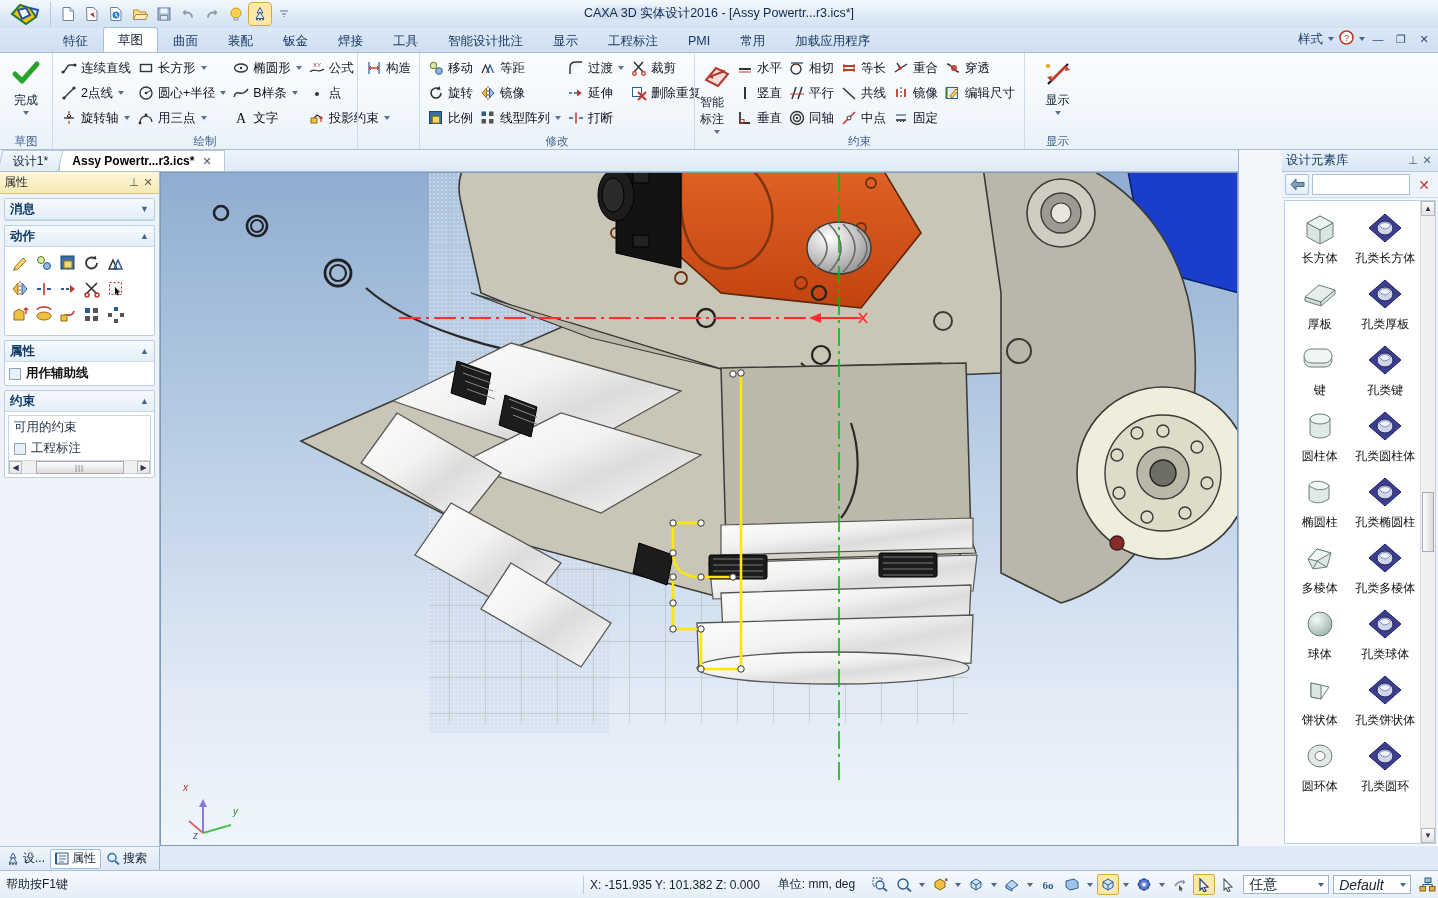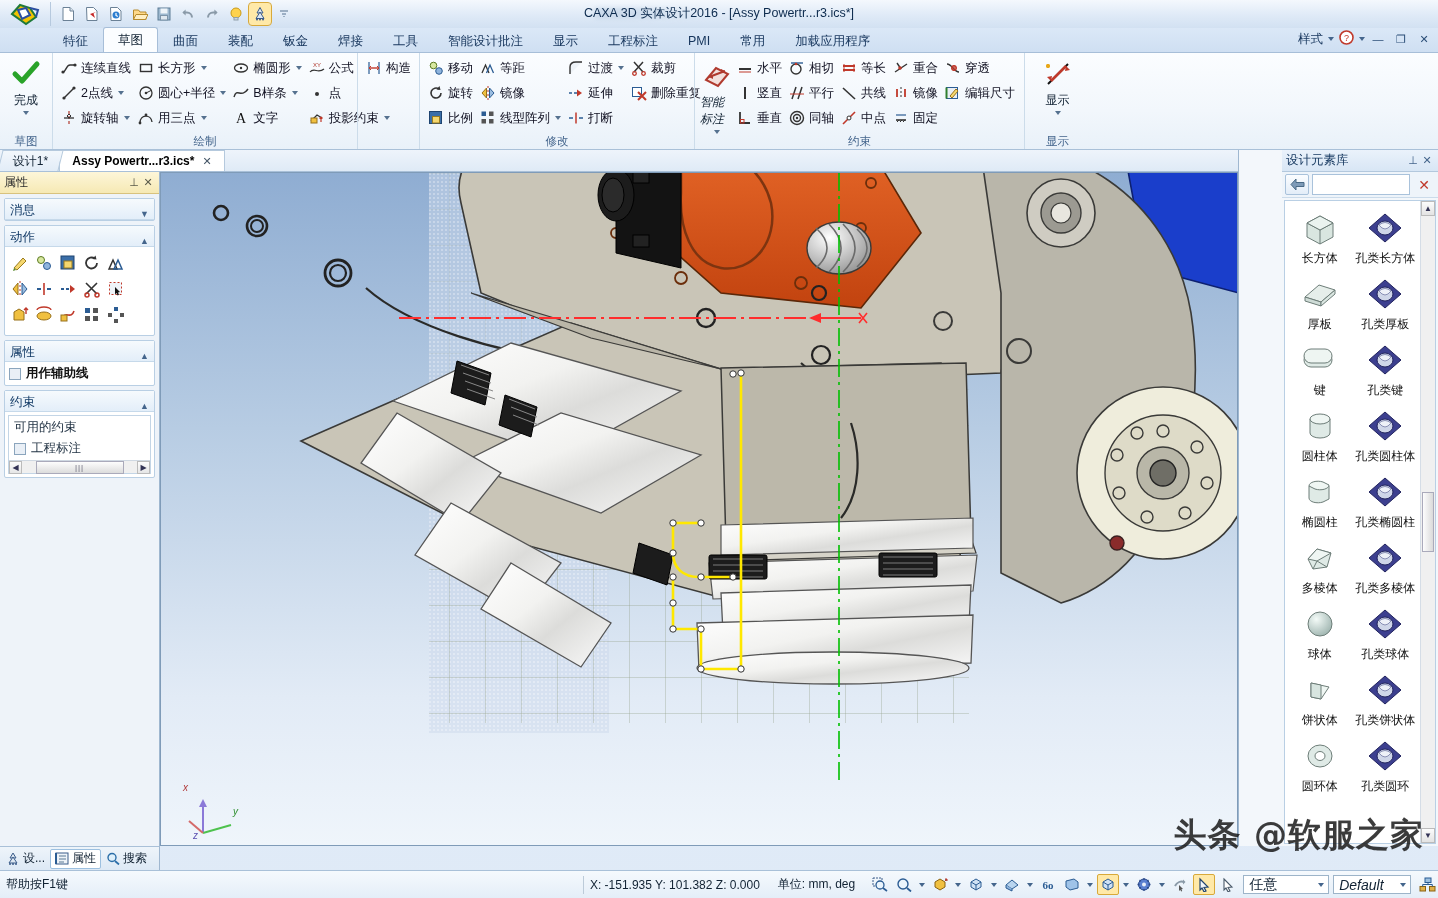--- a/index.html
+++ b/index.html
@@ -111,22 +111,22 @@
   .panel-head {
     height:22px; background:linear-gradient(#fdf6d9,#f6e9b4);
     border-bottom:1px solid #d8c27e;
     display:flex; align-items:center; padding:0 4px;
     font-size:12px; color:#2c2c2c;
   }
   .panel-head .ttl { flex:1; font-weight:normal; }
   .panel-head .act { width:14px; text-align:center; color:#5a5a4a; font-size:11px; }
   .sect { margin:4px 4px 0 4px; border:1px solid #b9cfe4; background:#fff; border-radius:2px; }
   .sect-head { height:21px; background:linear-gradient(#f6fafd,#e3eef9);
-               border-bottom:1px solid #c6d9ea; display:flex; align-items:flex-end;
-               padding:0 5px; font-size:12.5px; color:#123a66; font-weight:normal; }
+               border-bottom:1px solid #c6d9ea; display:flex; align-items:center;
+               padding:0 5px; font-size:12.5px; color:#123a66; font-weight:bold; }
   .sect-head .chev { margin-left:auto; font-size:9px; color:#44658c; }
   .sect-body { padding:5px 4px; }
   .iconrow { display:flex; gap:3px; margin-bottom:5px; justify-content:flex-start; }
   .iconrow .sq { width:21px; height:21px; display:flex; align-items:center;
                  justify-content:center; border-radius:2px; }
   .chkline { display:flex; align-items:center; padding:3px 4px; font-size:12.5px;
              color:#111; font-weight:bold; }
   .cb { width:12px; height:12px; border:1px solid #8ba5bd; background:#e9eff6;
         margin-right:5px; flex:none; }
   .subbox { border:1px solid #c3d5e6; margin:3px; }
@@ -612,21 +612,21 @@
               </span>
               <span class="tx">删除重复</span>
             </div>
           </div>
         </div>
       <div class="rgroup-title">修改</div>
     </div>
 
     <div class="rgroup" style="width:330px;">
       <div class="rgroup-body">
-        <div class="bigbtn" style="width:64px;font-style:italic;">
+        <div class="bigbtn" style="width:64px;">
           <span>
             <svg width="34" height="30" viewBox="0 0 34 30">
                 <path d="M6 20 L16 8 L28 14 L18 26 Z" fill="#f3e0dc" stroke="#b03a2e" stroke-width="2"></path>
                 <path d="M9 17 L25 11" stroke="#b03a2e" stroke-width="2"></path>
                 <path d="M9 17 l4 -2 l0 4z" fill="#b03a2e"></path>
                 <path d="M25 11 l-4 2 l0 -4z" fill="#b03a2e"></path>
               </svg>
           </span>
           <span class="lbl">智能标注</span>
           <span class="dd"></span>
@@ -1457,14 +1457,13 @@
     <div class="sb-btn" style="margin-left:6px;">
       <svg width="17" height="15">
           <rect x="6" y="1" width="6" height="4.5" fill="#9dc0e0" stroke="#2b5c93"></rect>
           <rect x="1" y="9.5" width="5.5" height="4.5" fill="#e0b04a" stroke="#8a6312"></rect>
           <rect x="10.5" y="9.5" width="5.5" height="4.5" fill="#e0b04a" stroke="#8a6312"></rect>
           <path d="M9 5.5 v2 M3.7 7.5 h9.6 M3.7 7.5 v2 M13.3 7.5 v2" stroke="#2b5c93"></path>
         </svg>
     </div>
   </div>
 
-  <div class="watermark">头条 @软服之家</div>
 </div>
 
 </body></html>

